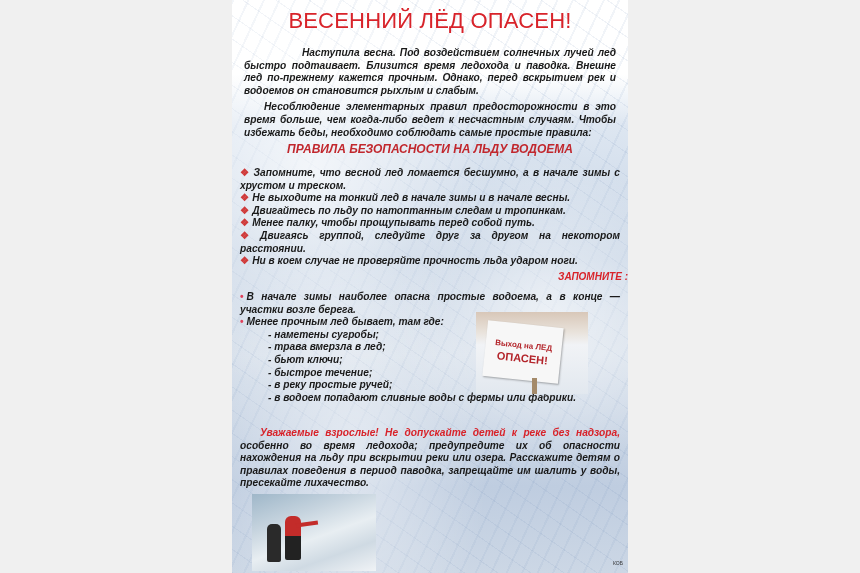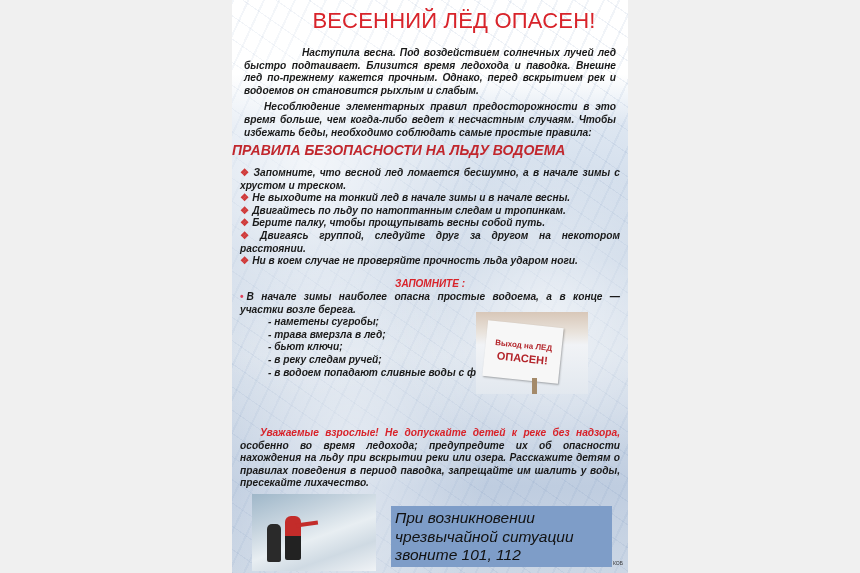--- a/index.html
+++ b/index.html
@@ -15,40 +15,40 @@
       radial-gradient(ellipse at 20% 30%, rgba(255,255,255,0.7) 0%, rgba(255,255,255,0) 40%),
       radial-gradient(ellipse at 80% 55%, rgba(255,255,255,0.6) 0%, rgba(255,255,255,0) 35%),
       radial-gradient(ellipse at 30% 80%, rgba(255,255,255,0.5) 0%, rgba(255,255,255,0) 35%),
       repeating-linear-gradient(115deg, rgba(120,150,190,0.10) 0px, rgba(120,150,190,0.10) 2px, rgba(255,255,255,0) 2px, rgba(255,255,255,0) 14px),
       repeating-linear-gradient(35deg, rgba(100,130,175,0.10) 0px, rgba(100,130,175,0.10) 1px, rgba(255,255,255,0) 1px, rgba(255,255,255,0) 19px),
       linear-gradient(180deg, #ffffff 0%, #ffffff 13%, #dde6f1 22%, #c9d6e6 45%, #d7e0eb 62%, #bfcde0 85%, #ccd7e5 100%);
     overflow:hidden;
   }
   .title {
     position:absolute; left:0; top:8px; width:396px; text-align:center;
-    color:#d8232a; font-size:22px; font-weight:normal; letter-spacing:0.2px;margin-left:24px;
+    color:#d8232a; font-size:22px; font-weight:normal; letter-spacing:0.2px;
   }
   .txt {
     position:absolute; left:8px; width:380px;
     font-style:italic; font-weight:bold; font-size:10.2px; line-height:12.6px;
     color:#1a1a1a; text-align:justify;
   }
   .intro { top:43px; }
   .intro p { margin:4px; }
   .indent-big { text-indent:58px; }
   .indent-sm { text-indent:20px; }
   .rules-title {
-    position:absolute; left:0; top:142px; width:396px; text-align:left;
-    color:#c1272d; font-size:14px; font-weight:bold; font-style:italic;
+    position:absolute; left:0; top:142px; width:396px; text-align:center;
+    color:#c1272d; font-size:12px; font-weight:bold; font-style:italic;
   }
   .rules { top:167px; }
   .rules .item { margin:0; }
   .rules .b { color:#d03a3a; font-style:normal; margin-right:3px; }
   .remember-title {
-    position:absolute; left:0; top:278px; width:396px; text-align:center;
+    position:absolute; left:0; top:271px; width:396px; text-align:right;
     color:#d8232a; font-size:10px; font-weight:bold; font-style:italic;
   }
   .remember { top:291px; }
   .remember .item { margin:0; }
   .remember .dot { color:#e0405a; font-style:normal; margin-right:3px; }
   .sublist { margin:0; padding:0; list-style:none; margin-left:28px; }
   .sublist li { margin:0; }
   .sign {
     position:absolute; left:244px; top:312px; width:112px; height:82px;
     background:linear-gradient(180deg, #d8c7b8 0%, #e9e3dc 25%, #f1f3f6 40%, #e2e8ef 100%);
@@ -107,34 +107,36 @@
     <p class="indent-big">Наступила весна. Под воздействием солнечных лучей лед быстро подтаивает. Близится время ледохода и паводка. Внешне лед по-прежнему кажется прочным. Однако, перед вскрытием рек и водоемов он становится рыхлым и слабым.</p>
     <p class="indent-sm">Несоблюдение элементарных правил предосторожности в это время больше, чем когда-либо ведет к несчастным случаям. Чтобы избежать беды, необходимо соблюдать самые простые правила:</p>
   </div>
 
   <div class="rules-title">ПРАВИЛА БЕЗОПАСНОСТИ НА ЛЬДУ ВОДОЕМА</div>
 
   <div class="txt rules">
     <p class="item"><span class="b">❖</span><span>Запомните, что весной лед ломается бесшумно, а в начале зимы с хрустом и треском.</span></p>
     <p class="item"><span class="b">❖</span><span>Не выходите на тонкий лед в начале зимы и в начале весны.</span></p>
     <p class="item"><span class="b">❖</span><span>Двигайтесь по льду по натоптанным следам и тропинкам.</span></p>
-    <p class="item"><span class="b">❖</span><span>Берите палку, чтобы прощупывать весны собой путь.</span></p>
+    <p class="item"><span class="b">❖</span><span>Менее палку, чтобы прощупывать перед собой путь.</span></p>
     <p class="item"><span class="b">❖</span><span>Двигаясь группой, следуйте друг за другом на некотором расстоянии.</span></p>
     <p class="item"><span class="b">❖</span><span>Ни в коем случае не проверяйте прочность льда ударом ноги.</span></p>
   </div>
 
   <div class="remember-title">ЗАПОМНИТЕ :</div>
 
   <div class="txt remember">
     <p class="item"><span class="dot">•</span><span>В начале зимы наиболее опасна простые водоема, а в конце — участки возле берега.</span></p>
+    <p class="item"><span class="dot">•</span><span>Менее прочным лед бывает, там где:</span></p>
     <ul class="sublist">
       <li>- наметены сугробы;</li>
       <li>- трава вмерзла в лед;</li>
       <li>- бьют ключи;</li>
-      <li>- в реку следам ручей;</li>
+      <li>- быстрое течение;</li>
+      <li>- в реку простые ручей;</li>
       <li>- в водоем попадают сливные воды с фермы или фабрики.</li>
     </ul>
   </div>
 
   <div class="sign">
     <div class="sign-board">
       <span class="l1">Выход на ЛЕД</span>
       <span class="l2">ОПАСЕН!</span>
     </div>
     <div class="sign-post"></div>
@@ -143,20 +145,15 @@
   <div class="txt warn">
     <p class="indent-sm"><span class="red">Уважаемые взрослые! Не допускайте детей к реке без надзора,</span><span> особенно во время ледохода; предупредите их об опасности нахождения на льду при вскрытии реки или озера. Расскажите детям о правилах поведения в период паводка, запрещайте им шалить у воды, пресекайте лихачество.</span></p>
   </div>
 
   <div class="photo">
     <div class="person1"></div>
     <div class="person2"></div>
     <div class="arm"></div>
   </div>
 
-  <div class="emergency">
-    <div>При возникновении</div>
-    <div>чрезвычайной ситуации</div>
-    <div>звоните 101, 112</div>
-  </div>
 
   <div class="credit">КОБ</div>
 </div>
 
 </body></html>

